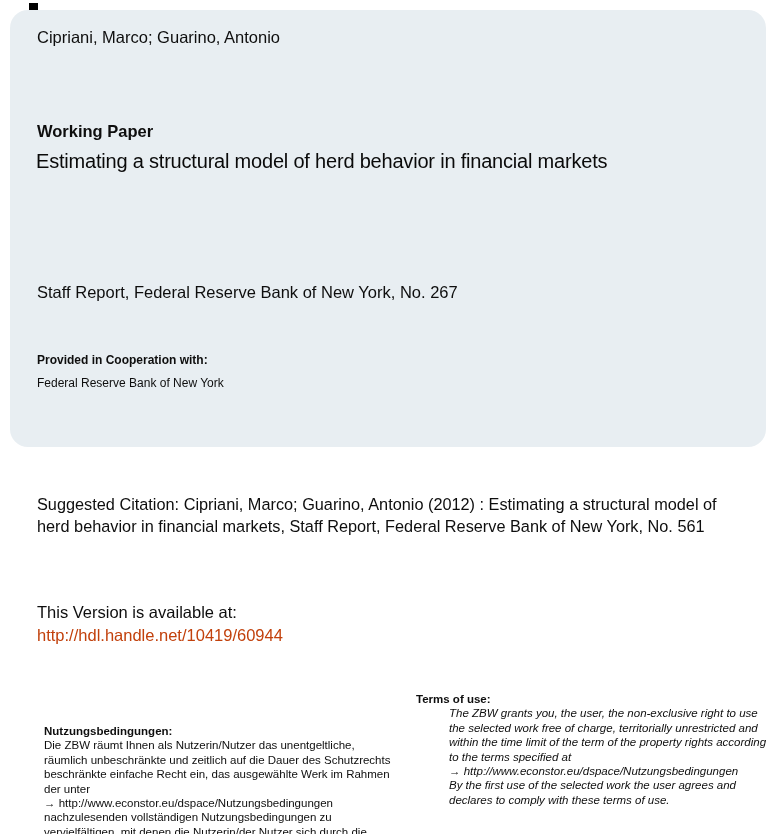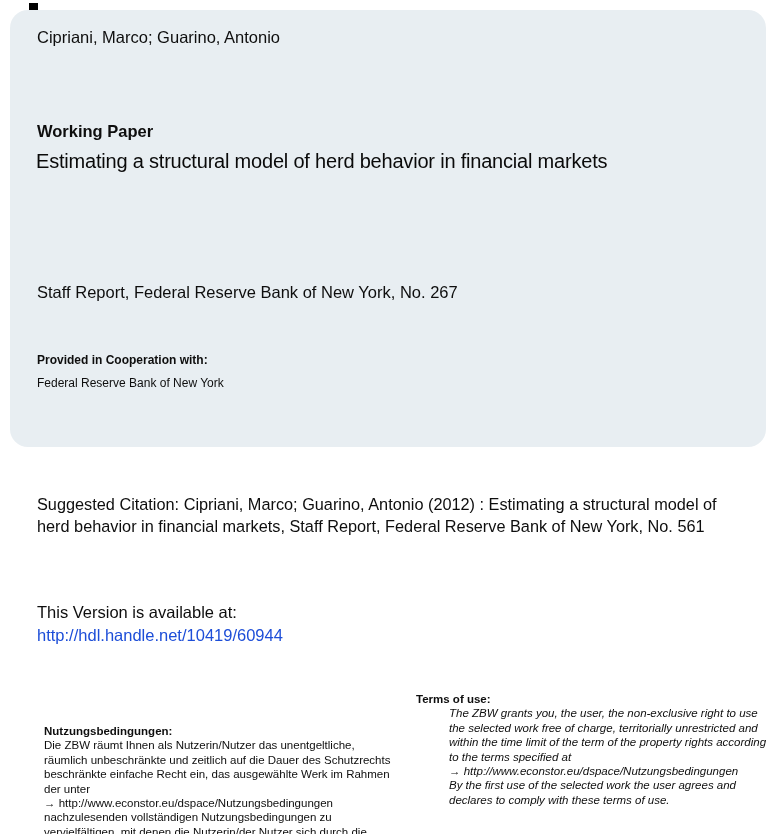--- a/index.html
+++ b/index.html
@@ -42,21 +42,21 @@
   .coop-label { font-weight: bold; }
 
   .citation-block {
     left: 37px; top: 474px; width: 716px;
     font-size: 16.3px; line-height: 21.5px;
     white-space: pre-line;
     margin-top: 20px;
   }
 
   .version-block { left: 37px; top: 601px; font-size: 16.5px; line-height: 22.5px; }
-  .version-url { color: #1d4ed8; text-decoration: none; }
+  .version-url { color: #c2410c; text-decoration: none; }
 
   .terms-col {
     top: 692px; width: 354px;
     font-size: 11.5px; line-height: 14.4px;
   }
   .terms-de { left: 44px; margin-top: 32px; }
   .terms-en { left: 416px; }
   .terms-heading { font-weight: bold; font-style: normal; }
   .terms-body { white-space: pre-line; }
   .terms-en .terms-body { font-style: italic; margin-left: 33px; }

